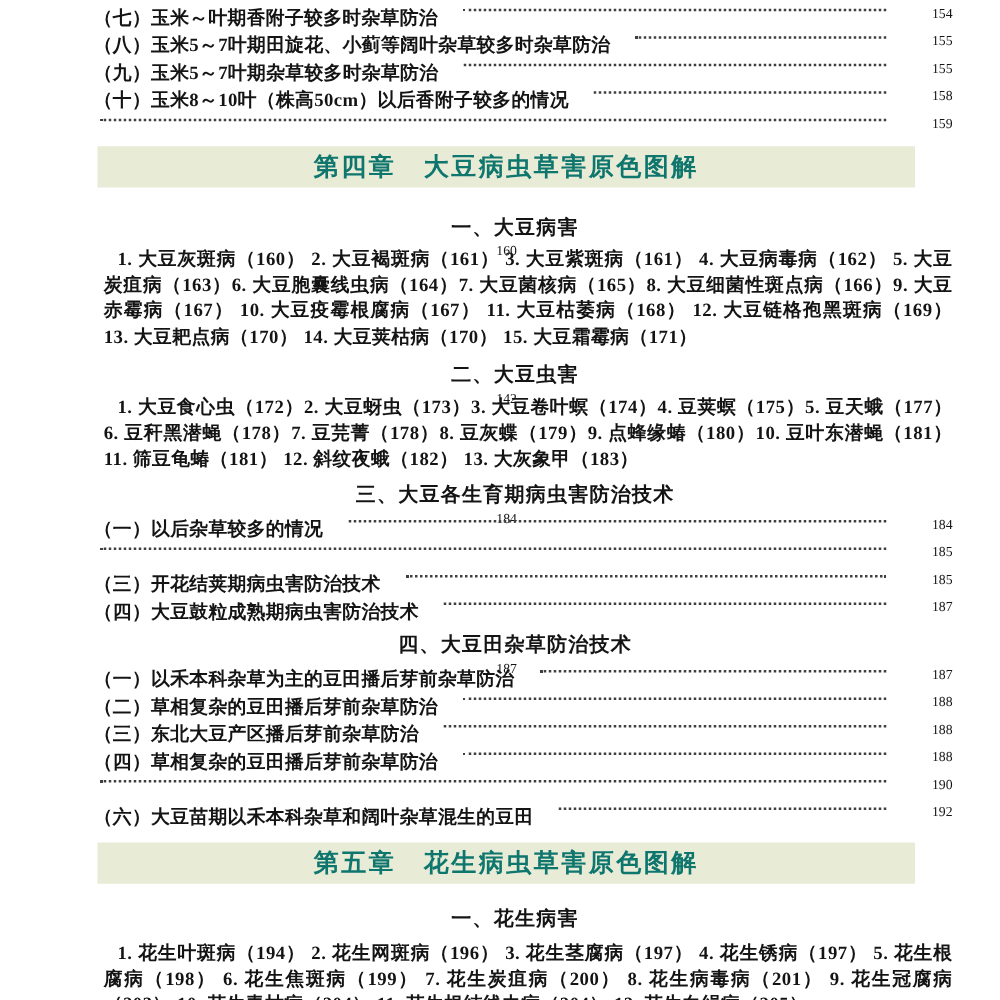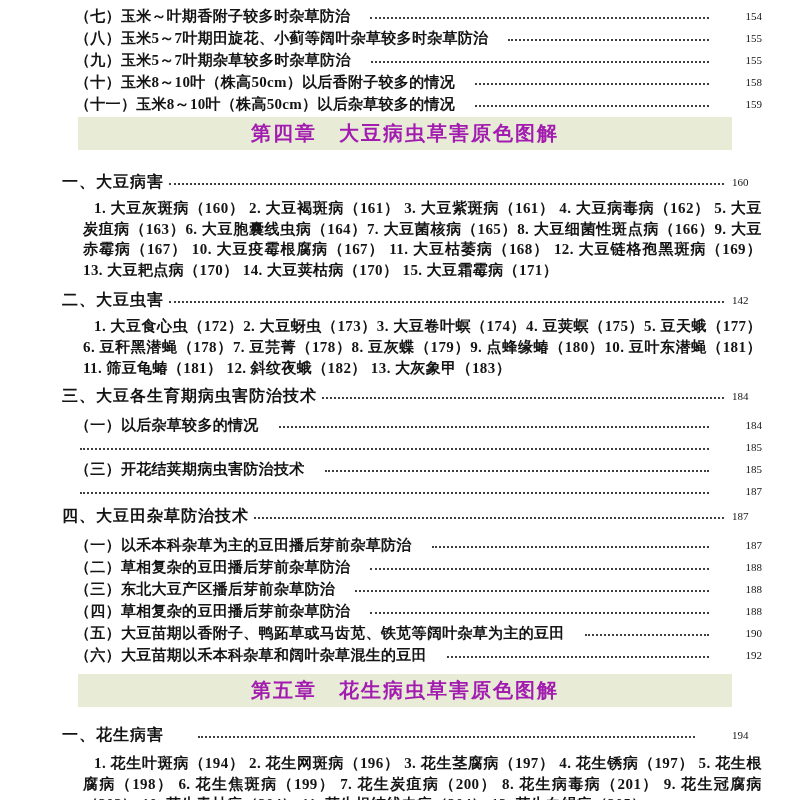--- a/index.html
+++ b/index.html
@@ -6,21 +6,21 @@
   body {
     width: 800px; height: 800px; overflow: hidden;
     background: #ffffff;
     font-family: "Liberation Serif", "DejaVu Serif", serif;
     color: #141414;
   }
   .page { padding: 5px 38px 0 62px; }
 
   
   .toc-row {
-    display: flex; align-items: center;
+    display: flex; 
     height: 22px;
     font-size: 15px; font-weight: 600;
     letter-spacing: 0.3px;
     white-space: nowrap;
     gap: 15px;
   }
   .toc-row .leader {
     flex: 1; height: 0;
     border-bottom: 2px dotted #3f3f3f;
     margin: 0 8px 0 5px;
@@ -35,20 +35,21 @@
   .sub { padding-left: 13px; }
 
   
   .section-row {
     display: flex; align-items: center;
     height: 20px;
     font-family: "Liberation Sans", "DejaVu Sans", sans-serif;
     font-weight: bold; font-size: 16px;
     letter-spacing: 1px;
     white-space: nowrap;
+    flex-direction: column;
   }
   .section-row .leader {
     flex: 1; height: 0;
     border-bottom: 2px dotted #3f3f3f;
     margin: 0 8px 0 5px;
     position: relative; top: 2px;
   }
   .section-row .pagenum {
     width: 30px; text-align: left;
     font-family: "Liberation Serif", "DejaVu Serif", serif;
@@ -58,21 +59,21 @@
   
   .chapter-banner {
     height: 33px;
     margin: 2px 30px 0 16px;
     background: #e8ecd7;
     display: flex; align-items: center; justify-content: center;
   }
   .chapter-banner .chapter-title {
     font-family: "Liberation Sans", "DejaVu Sans", sans-serif;
     font-weight: bold; font-size: 20px;
-    letter-spacing: 2px; color: #a21caf;
+    letter-spacing: 2px; color: #0f766e;
   }
 
   
   .idx-para {
     margin: 6px 0 0 21px;
     text-indent: 11px;
     font-size: 15px; font-weight: 600;
     line-height: 20.6px;
     letter-spacing: 0.4px;
     text-align: justify;
@@ -104,21 +105,20 @@
     <span>（九）玉米5～7叶期杂草较多时杂草防治</span>
     <span class="leader"></span>
     <span class="pagenum">155</span>
   </div>
   <div class="toc-row sub">
     <span>（十）玉米8～10叶（株高50cm）以后香附子较多的情况</span>
     <span class="leader"></span>
     <span class="pagenum">158</span>
   </div>
   <div class="toc-row sub">
-    <span>（十一）玉米8～10叶（株高50cm）以后杂草较多的情况</span>
     <span class="leader"></span>
     <span class="pagenum">159</span>
   </div>
 
   <div class="chapter-banner">
     <span class="chapter-title">第四章　大豆病虫草害原色图解</span>
   </div>
 
   <div class="section-row mt-22">
     <span>一、大豆病害</span>
@@ -148,20 +148,21 @@
     <div class="toc-row sub">
       <span class="leader"></span>
       <span class="pagenum">185</span>
     </div>
     <div class="toc-row sub">
       <span>（三）开花结荚期病虫害防治技术</span>
       <span class="leader"></span>
       <span class="pagenum">185</span>
     </div>
     <div class="toc-row sub">
+      <span>（四）大豆鼓粒成熟期病虫害防治技术</span>
       <span class="leader"></span>
       <span class="pagenum">187</span>
     </div>
   </div>
 
   <div class="section-row mt-4">
     <span>四、大豆田杂草防治技术</span>
     <span class="leader"></span>
     <span class="pagenum">187</span>
   </div>
@@ -180,21 +181,20 @@
       <span>（三）东北大豆产区播后芽前杂草防治</span>
       <span class="leader"></span>
       <span class="pagenum">188</span>
     </div>
     <div class="toc-row sub">
       <span>（四）草相复杂的豆田播后芽前杂草防治</span>
       <span class="leader"></span>
       <span class="pagenum">188</span>
     </div>
     <div class="toc-row sub">
-      <span>（五）大豆苗期以香附子、鸭跖草或马齿苋、铁苋等阔叶杂草为主的豆田</span>
       <span class="leader"></span>
       <span class="pagenum">190</span>
     </div>
     <div class="toc-row sub">
       <span>（六）大豆苗期以禾本科杂草和阔叶杂草混生的豆田</span>
       <span class="leader"></span>
       <span class="pagenum">192</span>
     </div>
   </div>
 

